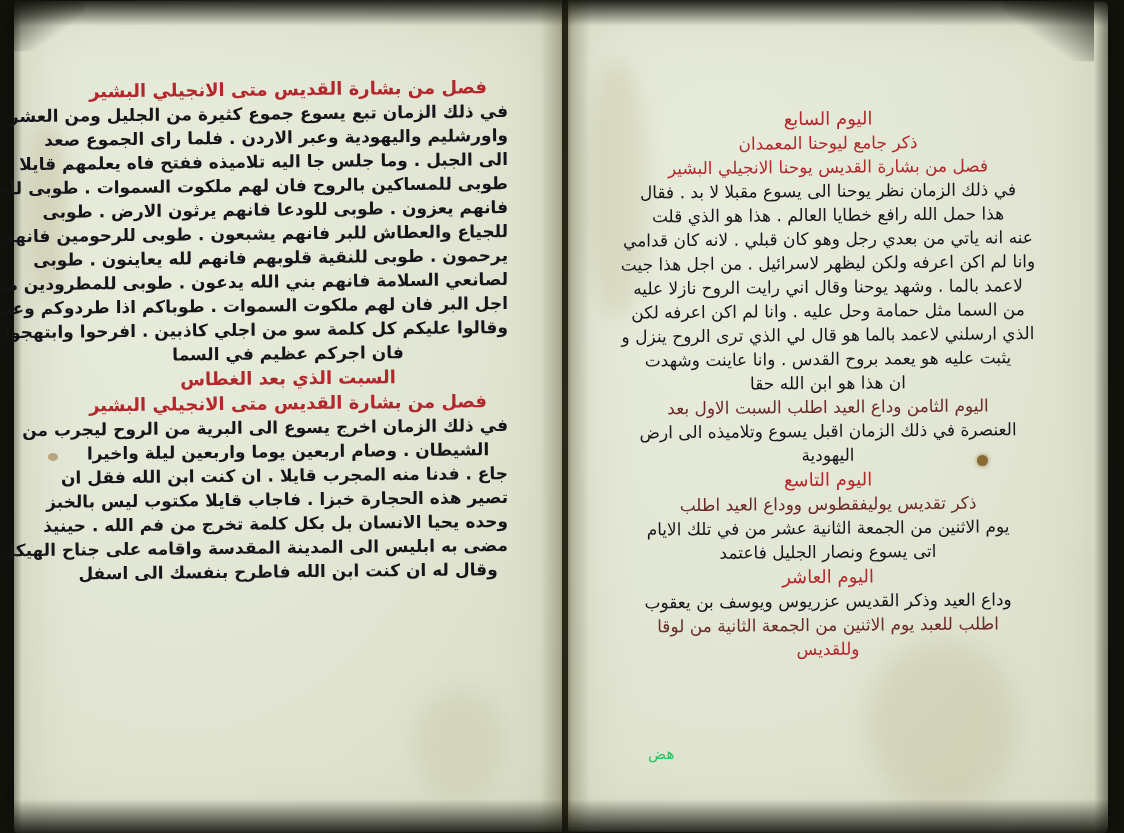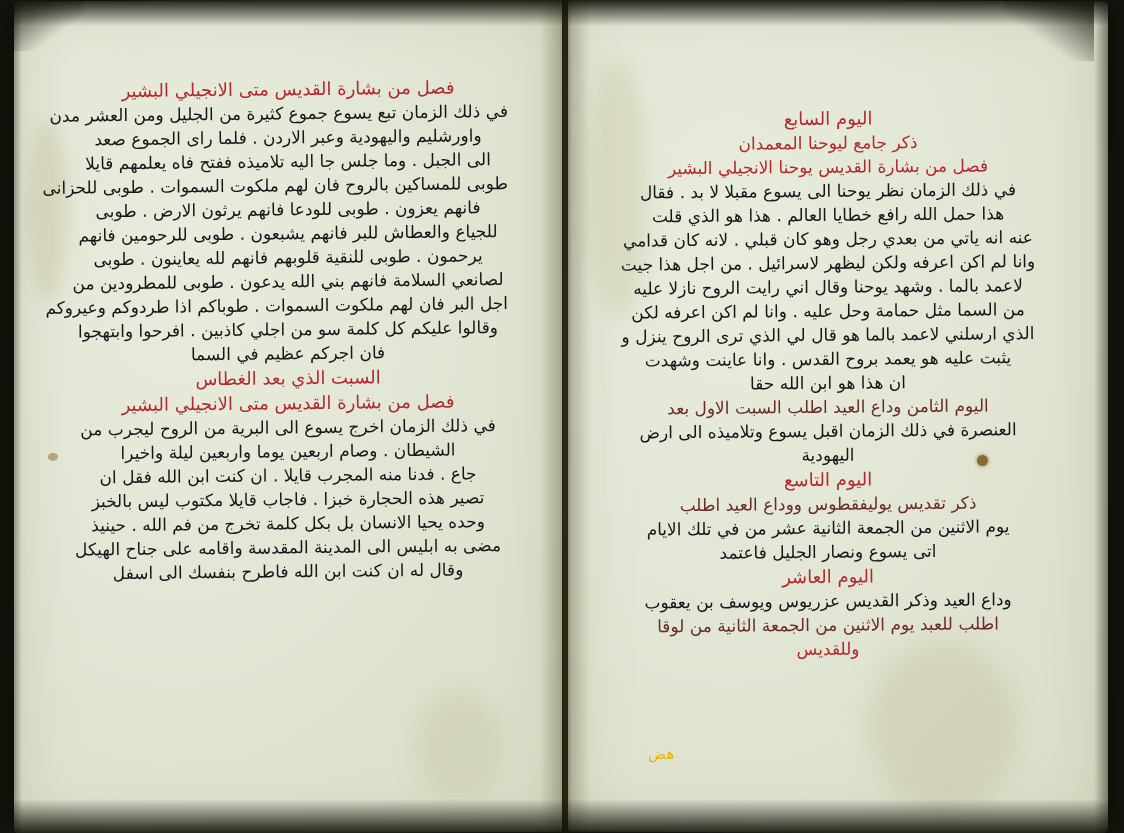--- a/index.html
+++ b/index.html
@@ -109,21 +109,21 @@
   }
 
   
   .textblock {
     position: absolute;
     direction: rtl;
     text-align: center;
     color: #141414;
     font-family: "DejaVu Sans", sans-serif;
   }
-  .textblock-left  { left: 60px;  top: 78px;  width: 440px; }
+  .textblock-left  { left: 60px;  top: 78px;  width: 440px; font-weight: bold; }
   .textblock-right { left: 610px; top: 88px;  width: 420px; margin-top: 20px; }
 
   .line {
     display: block;
     white-space: nowrap;
     line-height: 1.0;
     margin-bottom: 7px;
     font-size: 17px;
     letter-spacing: 0px;
     transform-origin: center right;
@@ -135,21 +135,21 @@
   
   .textblock-left  .line { transform: rotate(-0.6deg); }
   .textblock-right .line { transform: rotate(-0.5deg); }
 
   
   .catchword {
     position: absolute;
     left: 640px;
     top: 745px;
     font-size: 15px;
-    color: #eab308;
+    color: #22c55e;
     direction: rtl;
   }
 
   
   .margin-dot {
     position: absolute;
     left: 969px;
     top: 455px;
     width: 11px;
     height: 11px;

